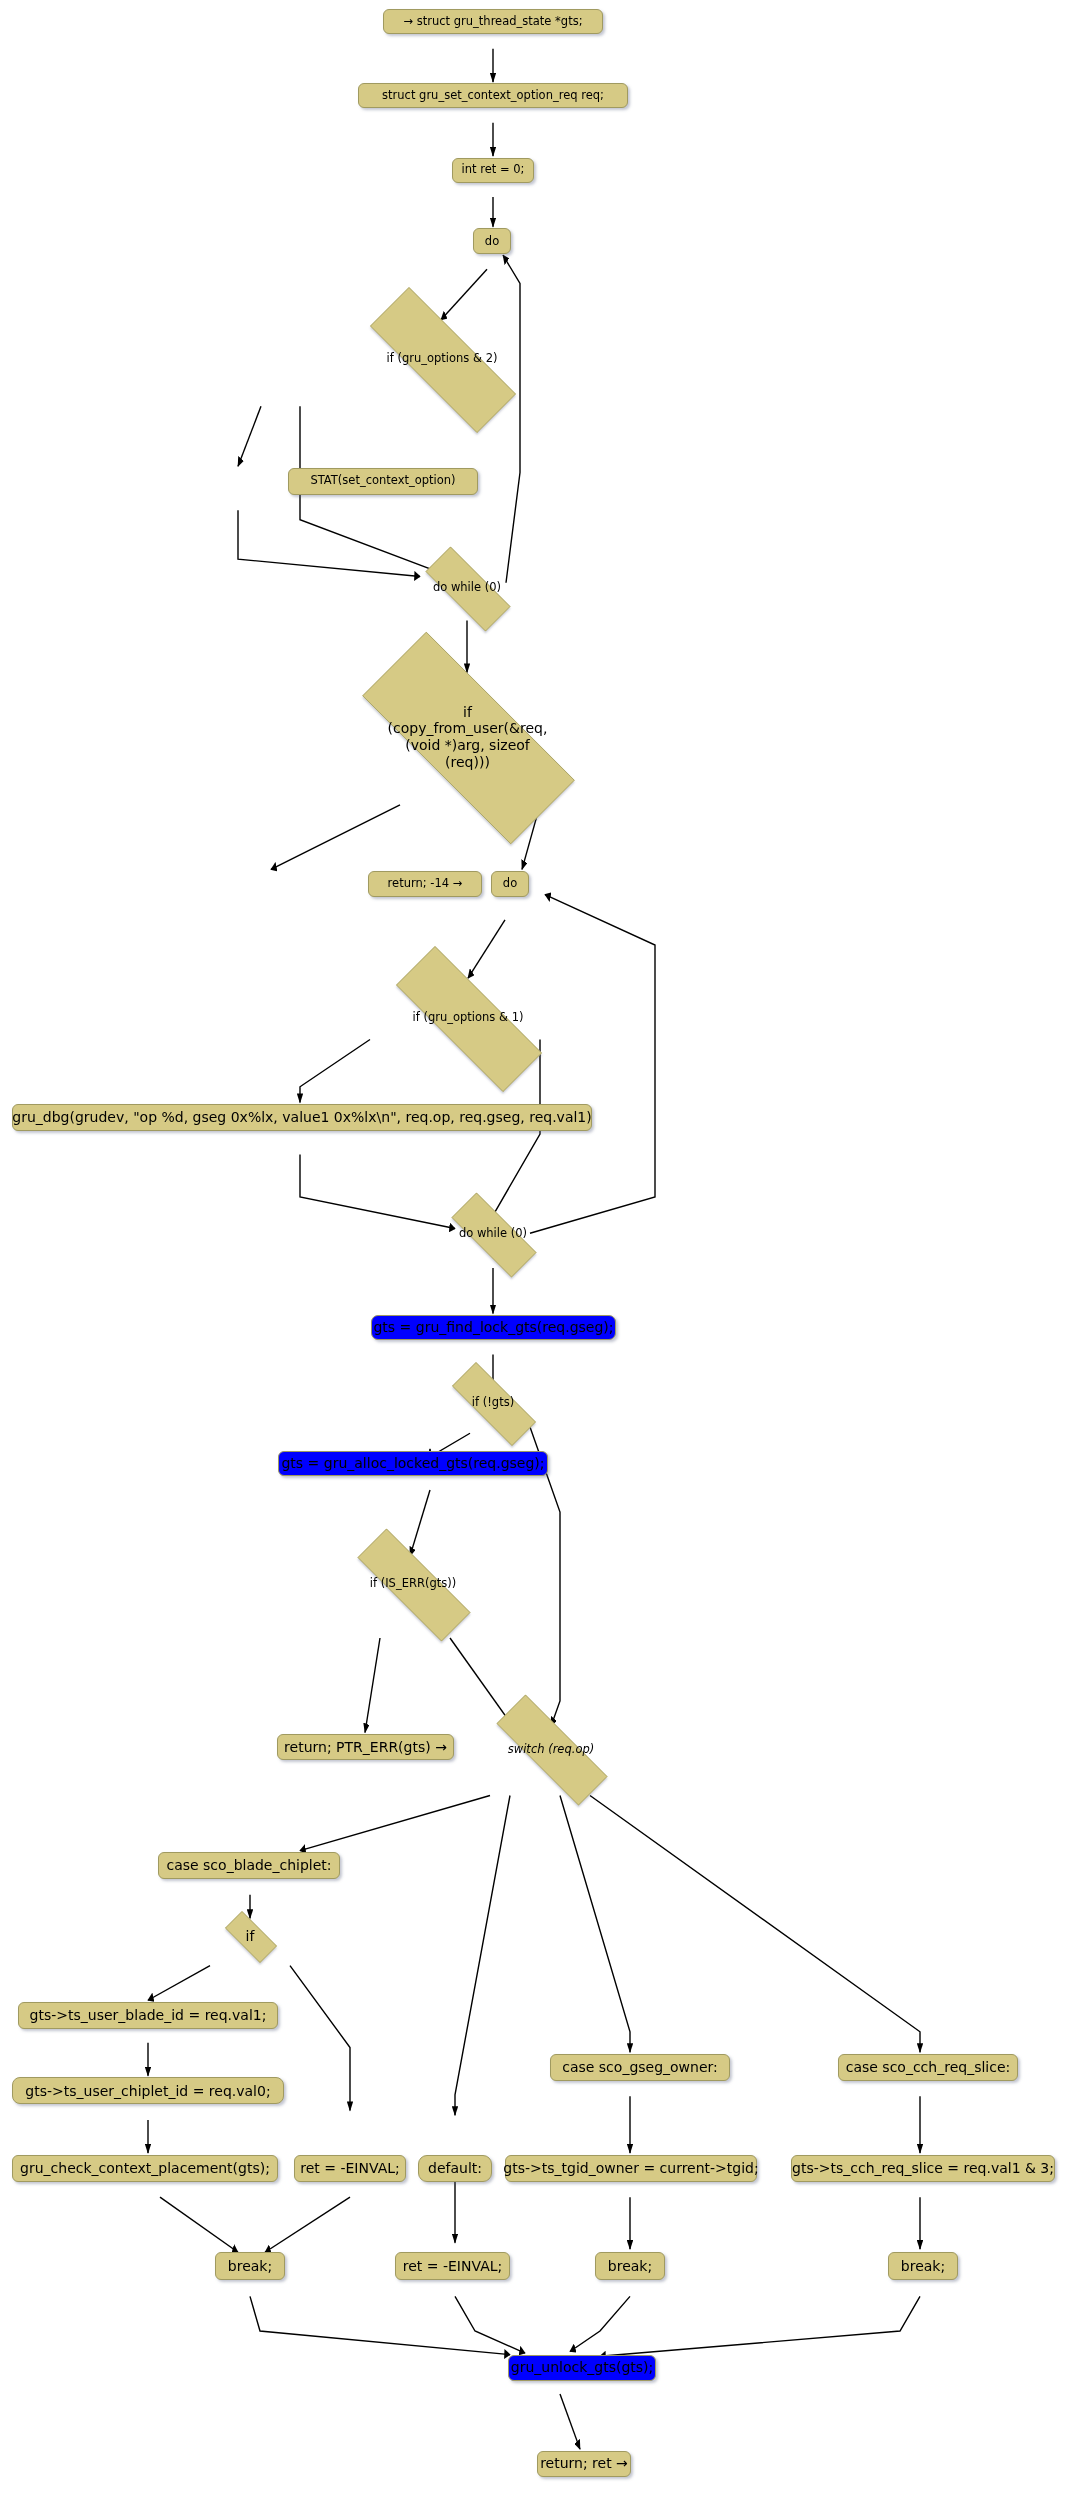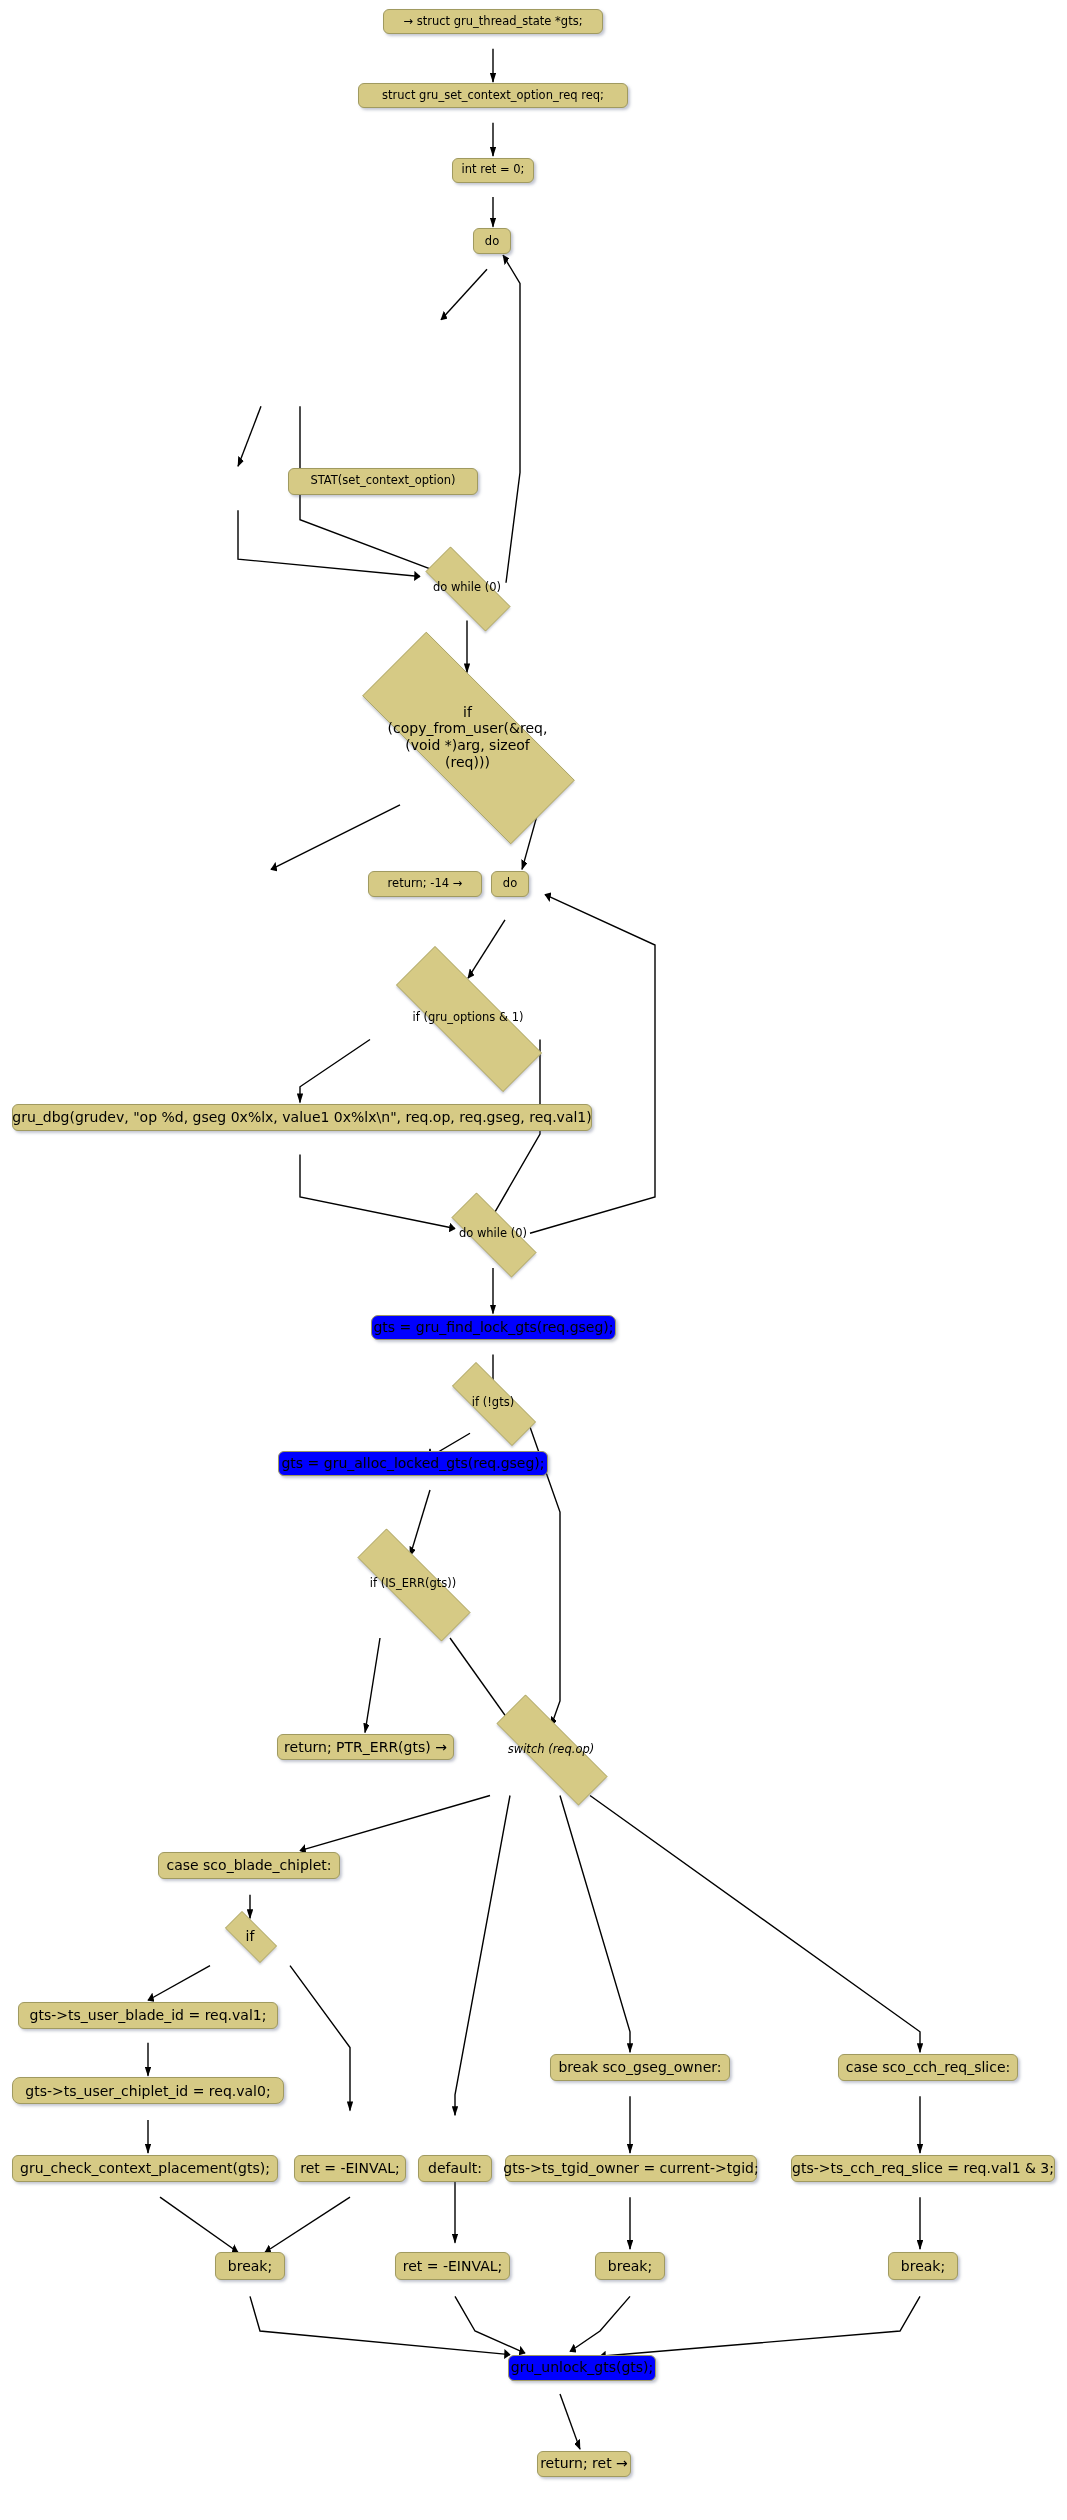--- a/index.html
+++ b/index.html
@@ -189,20 +189,24 @@
   </div>
 
   <div class="node proc" style="left: 452px; top: 157.5px; width: 82px; height: 25px; margin-top: 0px;">
     <span>int ret = 0;</span>
   </div>
 
   <div class="node proc" style="left: 473px; top: 228.375px; width: 38px; height: 26px; margin-top: 0px;">
     <span>do</span>
   </div>
 
+  <div class="node diam" style="left: 336px; top: 321.3px; width: 212px; height: 76px; margin-top: 0px;">
+    <span class="dshape"></span>
+    <span class="dlabel">if (gru_options &amp; 2)</span>
+  </div>
 
   <div class="node proc" style="left: 288px; top: 467.775px; width: 190px; height: 27px; margin-top: 0px;">
     <span>STAT(set_context_option)</span>
   </div>
 
   <div class="node diam" style="left: 408px; top: 563.85px; width: 118px; height: 48px; margin-top: 0px;">
     <span class="dshape"></span>
     <span class="dlabel">do while (0)</span>
   </div>
 
@@ -285,30 +289,30 @@
   </div>
 
   <div class="node proc" style="left: 294px; top: 2154.6px; width: 112px; height: 27px; margin-top: 0px;">
     <span class="tiny">ret = -EINVAL;</span>
   </div>
 
   <div class="node proc" style="left: 215px; top: 2252.25px; width: 70px; height: 28px; margin-top: 0px;">
     <span class="tiny">break;</span>
   </div>
 
-  <div class="node proc" style="left: 418px; top: 2154.6px; width: 74px; height: 27px; margin-top: 0px;">
+  <div class="node proc" style="left: 418px; top: 2154.6px; width: 74px; height: 27px; margin-top: 0px; border-radius: 9px;">
     <span class="tiny">default:</span>
   </div>
 
   <div class="node proc" style="left: 395px; top: 2252.25px; width: 115px; height: 28px; margin-top: 0px;">
     <span class="tiny">ret = -EINVAL;</span>
   </div>
 
   <div class="node proc" style="left: 550px; top: 2053.8px; width: 180px; height: 27px; margin-top: 0px;">
-    <span class="tiny">break sco_gseg_owner:</span>
+    <span class="tiny">case sco_gseg_owner:</span>
   </div>
 
   <div class="node proc" style="left: 505px; top: 2154.6px; width: 252px; height: 27px; margin-top: 0px;">
     <span class="tiny">gts-&gt;ts_tgid_owner = current-&gt;tgid;</span>
   </div>
 
   <div class="node proc" style="left: 595px; top: 2252.25px; width: 70px; height: 28px; margin-top: 0px;">
     <span class="tiny">break;</span>
   </div>
 

